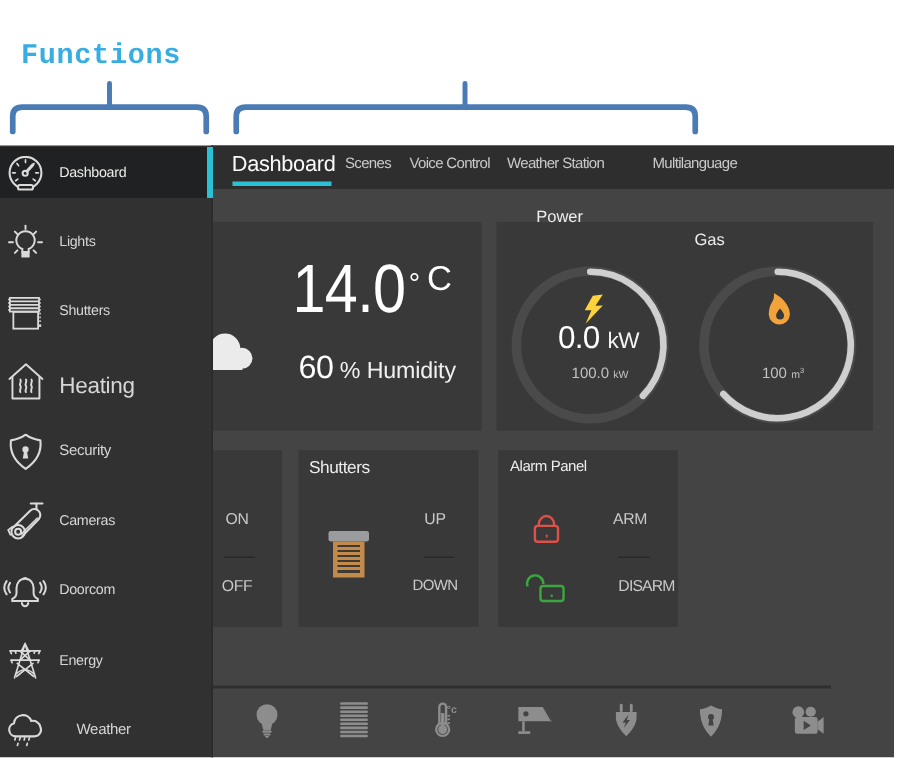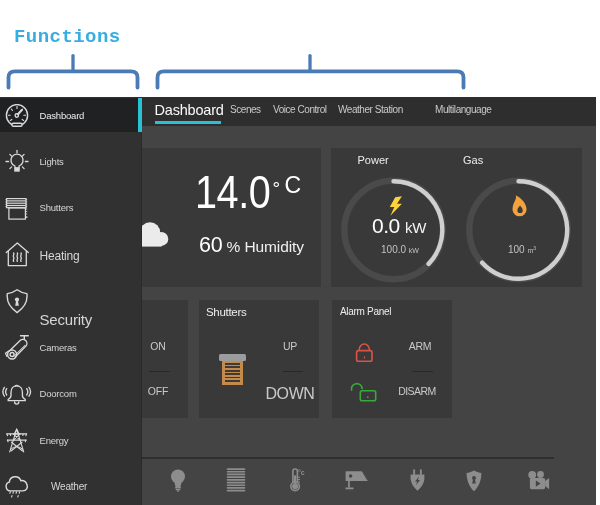--- a/index.html
+++ b/index.html
@@ -36,21 +36,21 @@
   <div class="abs" style="left:199px; top:232.5px; color:#fff; font-size:21.5px; letter-spacing:-0.3px;">60<span style="font-size:15.5px; color:#f0f0f0; letter-spacing:-0.1px;"> % Humidity</span></div>
   <svg class="abs" style="left:130px; top:220px;" width="40" height="27" viewBox="0 0 40 27">
     <g fill="#ebebeb">
       <circle cx="8.6" cy="18.2" r="8.4"></circle>
       <circle cx="20" cy="12.5" r="10.2"></circle>
       <circle cx="31.3" cy="18.9" r="7"></circle>
       <path d="M8.6,26.6 v-11 h23 v11 z"></path>
     </g>
   </svg>
 
-  <div class="abs" style="left:341.5px; top:154px; color:#ededed; font-size:11px;padding-left:16px;">Power</div>
+  <div class="abs" style="left:341.5px; top:139px; color:#ededed; font-size:11px;padding-left:16px;">Power</div>
   <div class="abs" style="left:463px; top:154px; color:#ededed; font-size:11px;">Gas</div>
 
   <svg class="abs" style="left:338px; top:174px;" width="112" height="113" viewBox="0 0 112 113">
     <circle cx="55.5" cy="56" r="49.2" fill="none" stroke="#4a4a4a" stroke-width="6.4"></circle>
     <path d="M55.5,7.2 A48.8,48.8 0 0 1 90.6,89.9" fill="none" stroke="#cfcfcf" stroke-width="4.4" stroke-linecap="round"></path>
     <path d="M57.2,23.2 L63.9,22.3 L59.0,29.8 L63.9,29.7 L52.4,41.8 L56.3,32.9 L51.8,32.9 Z" fill="#fdd23a"></path>
   </svg>
   <div class="abs" style="left:344px; top:213.5px; width:110px; text-align:center; color:#fff; font-size:21px; letter-spacing:-0.5px;">0.0 <span style="font-size:15px; letter-spacing:-0.3px; color:#f4f4f4;">kW</span></div>
   <div class="abs" style="left:345px; top:243.5px; width:110px; text-align:center; color:#c2c2c2; font-size:10px;">100.0 <span style="font-size:7px;">kW</span></div>
 
@@ -65,40 +65,40 @@
   <div class="abs" style="left:149px; top:370.5px; width:21px; height:1.5px; background:#282828;"></div>
   <div class="abs" style="left:128px; top:384.5px; width:60px; text-align:center; color:#c9c9c9; font-size:10.5px; letter-spacing:-0.2px;">OFF</div>
 
   <div class="abs" style="left:206px; top:305.5px; color:#ededed; font-size:11.5px; letter-spacing:-0.3px;">Shutters</div>
   <div class="abs" style="left:219px; top:353.5px; width:26.5px; height:7.5px; background:#9a9c9e; border-radius:1.5px;"></div>
   <div class="abs" style="left:222px; top:361px; width:21px; height:23.5px; background:#c28a4b;">
       <div style="position:absolute; left:3px; right:3px; top:1.6px; bottom:3px; background:repeating-linear-gradient(to bottom,#3f3b34 0px,#3f3b34 1.7px,#c28a4b 1.7px,#c28a4b 3.4px);"></div>
     </div>
   <div class="abs" style="left:260px; top:340px; width:60px; text-align:center; color:#c9c9c9; font-size:10.5px; letter-spacing:-0.2px;">UP</div>
   <div class="abs" style="left:282.5px; top:370.5px; width:20px; height:1.5px; background:#282828;"></div>
-  <div class="abs" style="left:260px; top:384.5px; width:60px; text-align:center; color:#c9c9c9; font-size:16px; letter-spacing:-0.4px;">DOWN</div>
+  <div class="abs" style="left:260px; top:384.5px; width:60px; text-align:center; color:#c9c9c9; font-size:10px; letter-spacing:-0.4px;">DOWN</div>
 
   <div class="abs" style="left:340px; top:305.5px; color:#ededed; font-size:10px; letter-spacing:-0.3px;">Alarm Panel</div>
   <svg class="abs" style="left:354px; top:342px;" width="22" height="23" viewBox="0 0 22 23">
     <g fill="none" stroke="#dc5249" stroke-width="1.6">
       <rect x="2.6" y="8.6" width="15.4" height="10.6" rx="1.8"></rect>
       <path d="M5.2,8.6 v-0.9 a5.1,5.7 0 0 1 10.2,0 v0.9"></path>
       <rect x="9.9" y="14.3" width="1.2" height="2.2" rx="0.5" fill="#dc5249" stroke="none"></rect>
     </g>
   </svg>
   <div class="abs" style="left:390px; top:340px; width:60px; text-align:center; color:#c9c9c9; font-size:10.5px; letter-spacing:-0.2px;">ARM</div>
   <div class="abs" style="left:411.5px; top:370.5px; width:21px; height:1.5px; background:#282828;"></div>
   <svg class="abs" style="left:348px; top:378px;" width="32" height="27" viewBox="0 0 32 27">
     <g fill="none" stroke="#3aa83c" stroke-width="1.6">
       <rect x="12.3" y="12.7" width="15.4" height="10" rx="1.8"></rect>
       <path d="M3.75,12.9 A5.4,5.4 0 1 1 14.2,11.3"></path>
       <circle cx="19.8" cy="19.2" r="0.85" fill="#3aa83c" stroke="none"></circle>
     </g>
   </svg>
-  <div class="abs" style="left:386px; top:384.5px; width:62px; text-align:center; color:#c9c9c9; font-size:10.5px; letter-spacing:-0.55px;">DISARM</div>
+  <div class="abs" style="left:400px; top:384.5px; width:62px; text-align:center; color:#c9c9c9; font-size:10.5px; letter-spacing:-0.55px;">DISARM</div>
 
   <div class="abs" style="left:142px; top:457px; width:412px; height:2px; background:#2f2f2f;"></div>
 
   <svg class="abs" style="left:164px; top:466px;" width="28" height="30" viewBox="0 0 28 30">
     <g fill="#8d8d8d">
       <circle cx="14" cy="10.5" r="7"></circle>
       <path d="M10.2,15.5 h7.6 l-1.4,5.4 h-4.8 z"></path>
       <rect x="10.9" y="21" width="6.2" height="1.5" rx="0.7"></rect>
       <rect x="11.6" y="23" width="4.8" height="1.3" rx="0.6"></rect>
       <path d="M12.5,24.6 h3 l-1.5,1.7 z"></path>
@@ -173,22 +173,22 @@
   <div class="abs" style="left:338px; top:104px; color:#c9c9c9; font-size:10px; letter-spacing:-0.45px;">Weather Station</div>
   <div class="abs" style="left:435px; top:104px; color:#c9c9c9; font-size:10px; letter-spacing:-0.45px;">Multilanguage</div>
 
   <div id="sidebar" class="abs" style="left:0; top:97px; width:141.5px; height:408px; background:#313132; border-right:1px solid #2a2a2a;"></div>
   <div class="abs" style="left:0; top:98px; width:141.5px; height:34px; background:#202122;"></div>
   <div class="abs" style="left:138px; top:98px; width:3.5px; height:34px; background:#2bc1d4;"></div>
 
   <div class="abs" style="left:39.5px; top:109.5px;  color:#ececec; font-size:9.5px; letter-spacing:-0.2px;">Dashboard</div>
   <div class="abs" style="left:39.5px; top:155.5px; color:#d6d6d6; font-size:9.5px; letter-spacing:-0.2px;">Lights</div>
   <div class="abs" style="left:39.5px; top:202px;  color:#d6d6d6; font-size:9.5px; letter-spacing:-0.2px;">Shutters</div>
-  <div class="abs" style="left:39.5px; top:248.5px; color:#d6d6d6; font-size:12px; letter-spacing:-0.2px;">Heating</div>
-  <div class="abs" style="left:39.5px; top:295px;  color:#d6d6d6; font-size:15px; letter-spacing:-0.2px;margin-top:16px;">Security</div>
+  <div class="abs" style="left:39.5px; top:248.5px; color:#d6d6d6; font-size:15px; letter-spacing:-0.2px;">Heating</div>
+  <div class="abs" style="left:39.5px; top:295px;  color:#d6d6d6; font-size:10px; letter-spacing:-0.2px;">Security</div>
   <div class="abs" style="left:39.5px; top:341.5px; color:#d6d6d6; font-size:9.5px; letter-spacing:-0.2px;">Cameras</div>
   <div class="abs" style="left:39.5px; top:388px;  color:#d6d6d6; font-size:9.5px; letter-spacing:-0.2px;">Doorcom</div>
   <div class="abs" style="left:39.5px; top:434.5px; color:#d6d6d6; font-size:9.5px; letter-spacing:-0.2px;">Energy</div>
   <div class="abs" style="left:51px; top:481px;  color:#d6d6d6; font-size:10px; letter-spacing:-0.2px;">Weather</div>
 
   <svg class="abs" style="left:5px; top:104px;" width="24" height="24" viewBox="0 0 24 24">
     <g fill="none" stroke="#dadada" stroke-width="1.4" stroke-linecap="round">
       <circle cx="12" cy="11.2" r="10.6"></circle>
       <g stroke-width="1.1">
         <line x1="12" y1="2.6" x2="12" y2="4.4"></line>

